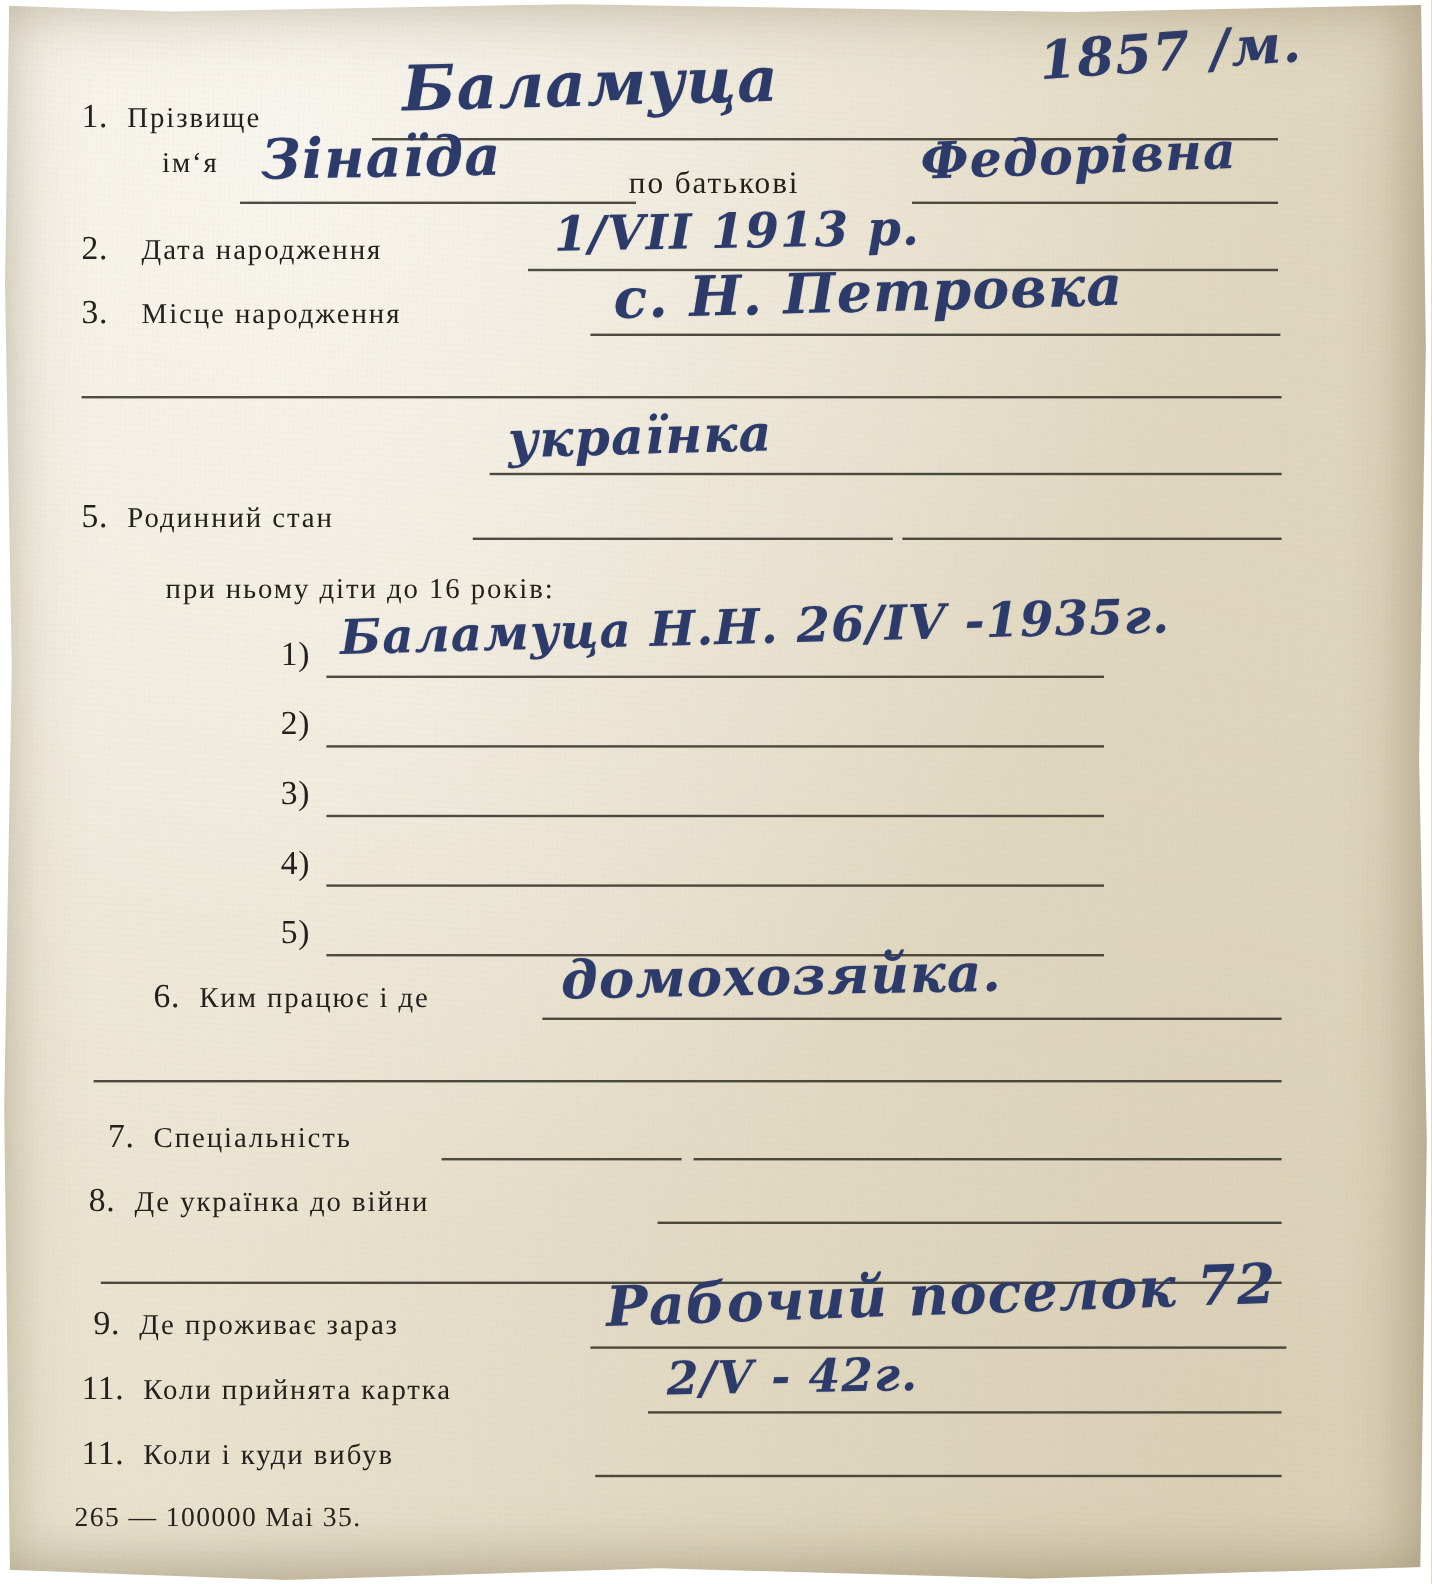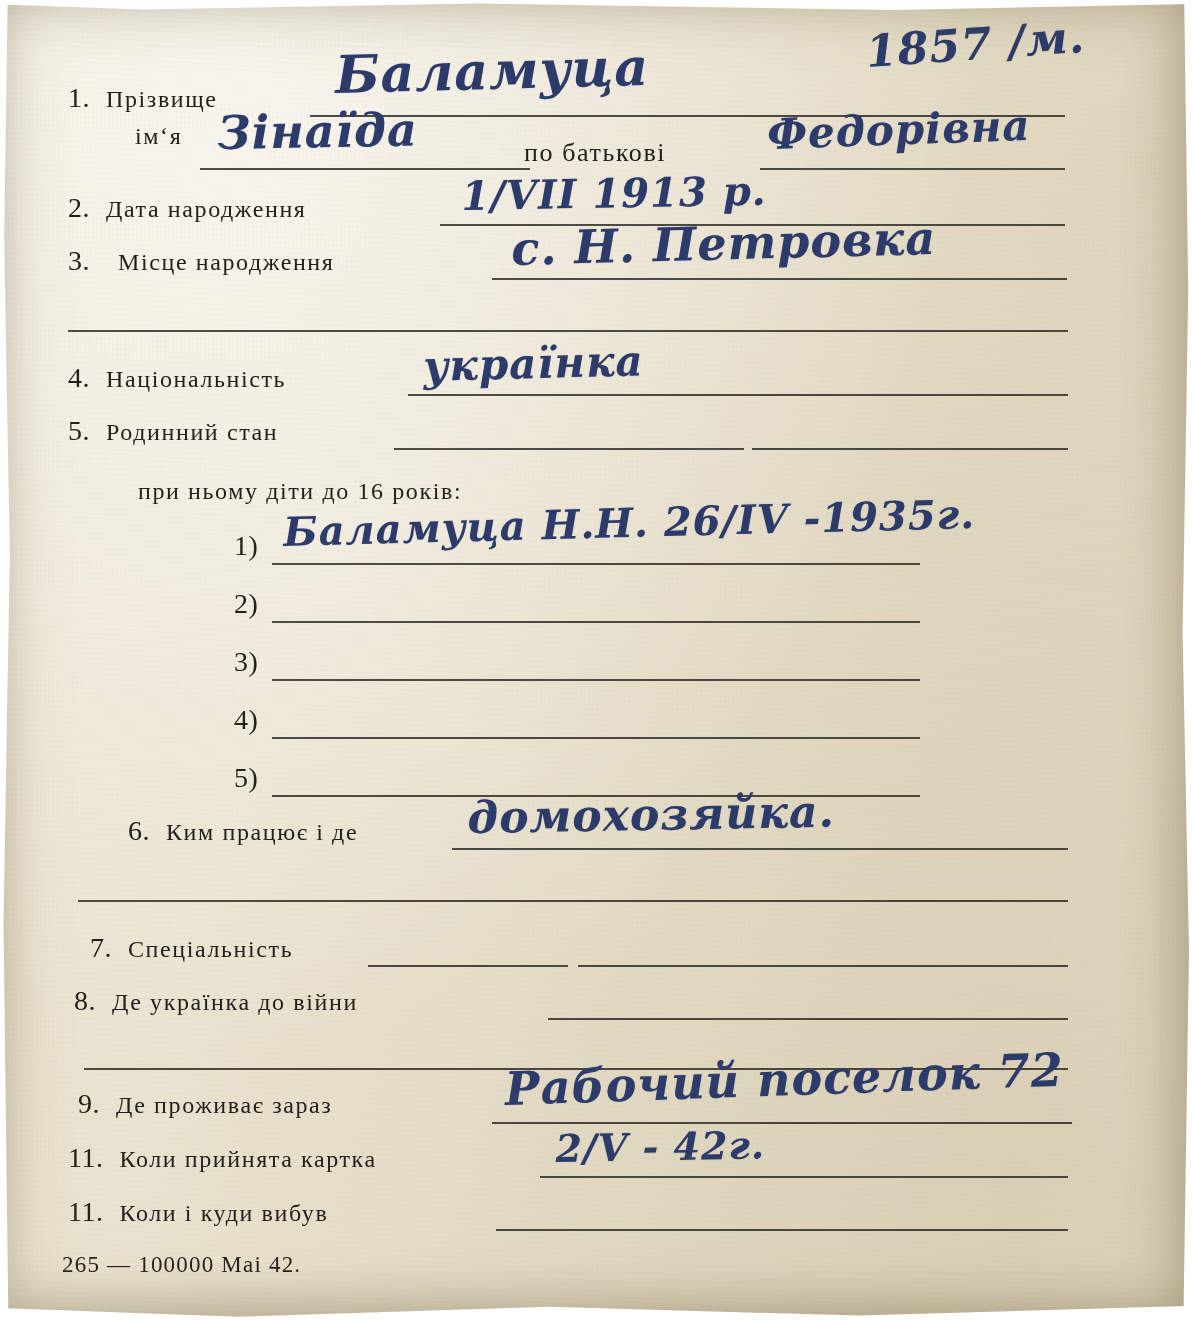--- a/index.html
+++ b/index.html
@@ -140,38 +140,34 @@
     <div class="hand" style="left:218px; top:106px; font-size:46px; transform: rotate(-1deg);">Зінаїда</div>
 
     <div class="row" style="left:524px; top:138px;">
       <span class="lbl" style="font-size:26px;text-align:right;">по батькові</span>
     </div>
     <div class="rule" style="left:760px; top:168px; width:305px;"></div>
     <div class="hand" style="left:768px; top:110px; font-size:42px; transform: rotate(-2deg);">Федорівна</div>
 
     <div class="row" style="left:68px; top:192px;">
       <span class="num">2.</span>
-      <span class="lbl" style="margin-left:12px;">Дата народження</span>
+      <span class="lbl" style="margin-left:24px;">Дата народження</span>
     </div>
     <div class="rule" style="left:440px; top:224px; width:625px;"></div>
     <div class="hand" style="left:462px; top:172px; font-size:40px; transform: rotate(-1deg);">1/VII  1913 р.</div>
 
     <div class="row" style="left:68px; top:245px;">
       <span class="num">3.</span>
       <span class="lbl" style="margin-left:24px;">Місце народження</span>
     </div>
     <div class="rule" style="left:492px; top:278px; width:575px;"></div>
     <div class="hand" style="left:512px; top:222px; font-size:46px; transform: rotate(-1.5deg);">с. Н. Петровка</div>
 
     <div class="rule" style="left:68px; top:330px; width:1000px;"></div>
 
-    <div class="row" style="left:68px; top:362px;">
-      <span class="num">4.</span>
-      <span class="lbl" style="margin-left:12px;">Національність</span>
-    </div>
     <div class="rule" style="left:408px; top:394px; width:660px;"></div>
     <div class="hand" style="left:424px; top:342px; font-size:42px; transform: rotate(-1.5deg);">українка</div>
 
     <div class="row" style="left:68px; top:415px;">
       <span class="num">5.</span>
       <span class="lbl" style="margin-left:12px;">Родинний стан</span>
     </div>
     <div class="rule" style="left:394px; top:448px; width:350px;"></div>
     <div class="rule" style="left:752px; top:448px; width:316px;"></div>
 
@@ -242,21 +238,21 @@
     </div>
     <div class="rule" style="left:540px; top:1176px; width:528px;"></div>
     <div class="hand" style="left:556px; top:1126px; font-size:38px; transform: rotate(-1deg);">2/V - 42г.</div>
 
     <div class="row" style="left:68px; top:1196px;">
       <span class="num">11.</span>
       <span class="lbl" style="margin-left:12px;">Коли і куди вибув</span>
     </div>
     <div class="rule" style="left:496px; top:1229px; width:572px;"></div>
 
-    <div class="footer">265 — 100000  Mai 42.</div>
+    <div class="footer">265 — 100000  Mai 35.</div>
   </div>
 
   <div class="edge-shadow"></div>
   <div class="scan-edge-top"></div>
   <div class="scan-edge-left"></div>
   <div class="scan-edge-right"></div>
   <div class="scan-edge-bottom"></div>
 </div>
 
 </body></html>

